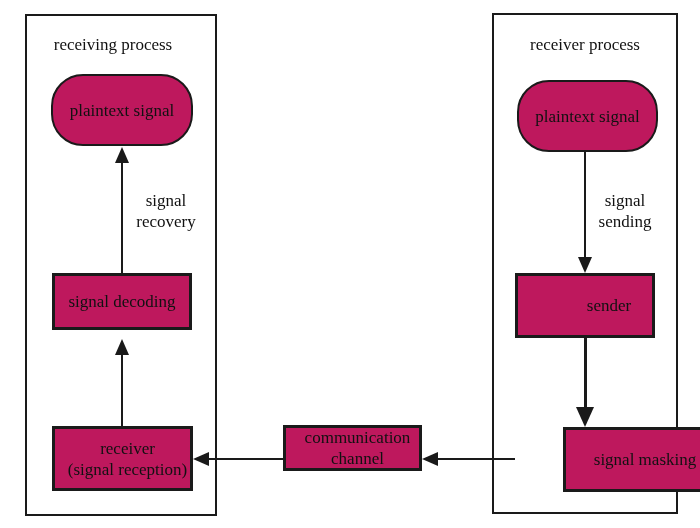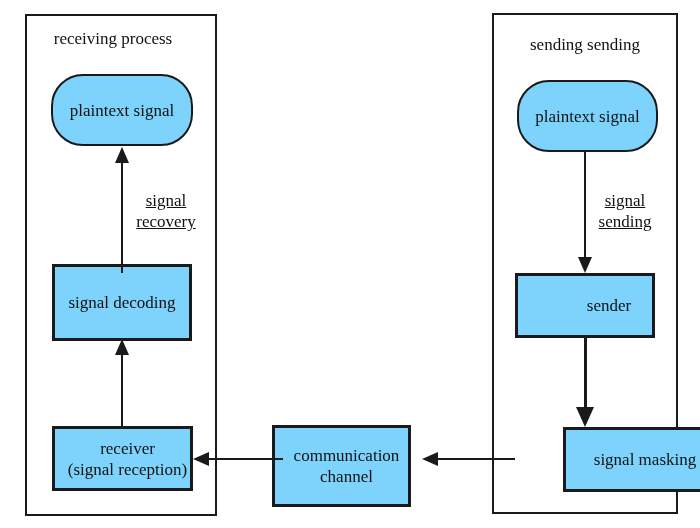--- a/index.html
+++ b/index.html
@@ -28,21 +28,21 @@
     font-size: 17px;
     line-height: 20px;
     text-align: center;
     color: #111111;
   }
   
   .node {
     position: absolute;
     border: 3px solid #1a1a1a;
     box-sizing: border-box;
-    background: #7dd3fc;
+    background: #be185d;
     display: flex;
     align-items: center;
     justify-content: center;
     text-align: center;
     font-size: 17px;
     line-height: 21px;
   }
   
   .node.rounded {
     border-width: 2.5px;
@@ -50,21 +50,20 @@
   }
   .multiline { white-space: pre-line; padding-left: 10px; }
   
   .edge-label {
     position: absolute;
     font-size: 17px;
     line-height: 21px;
     text-align: center;
     white-space: pre-line;
     color: #111111;
-    text-decoration: underline;
   }
   
   .vline {
     position: absolute;
     width: 2px;
     background: #1a1a1a;
   }
   .vline.thick { width: 3px; }
   .hline {
     position: absolute;
@@ -97,35 +96,35 @@
     border-bottom: 7px solid transparent;
     border-right: 16px solid #1a1a1a;
   }
 </style>
 </head>
 <body>
 
 <div class="canvas">
 
   <div class="frame" style="left:25px; top:14px; width:192px; height:502px;"></div>
-  <div class="frame-title" style="left:25px; top:29px; width:176px;">receiving process</div>
+  <div class="frame-title" style="left:25px; top:35px; width:176px;">receiving process</div>
 
   <div class="frame" style="left:492px; top:13px; width:186px; height:501px;"></div>
-  <div class="frame-title" style="left:492px; top:35px; width:186px;">sending sending</div>
+  <div class="frame-title" style="left:492px; top:35px; width:186px;">receiver process</div>
 
   <div class="node rounded" style="left:51px; top:74px; width:142px; height:72px;">plaintext signal</div>
-  <div class="node" style="left:52px; top:264px; width:140px; height:77px;">signal decoding</div>
+  <div class="node" style="left:52px; top:273px; width:140px; height:57px;">signal decoding</div>
   <div class="node multiline" style="left:52px; top:426px; width:141px; height:65px;">receiver
 (signal reception)</div>
 
   <div class="node rounded" style="left:517px; top:80px; width:141px; height:72px;">plaintext signal</div>
   <div class="node" style="left:515px; top:273px; width:140px; height:65px;padding-left:48px;">sender</div>
   <div class="node" style="left:515px; top:427px; width:164px; height:65px;margin-left:48px;">signal masking</div>
 
-  <div class="node multiline" style="left:272px; top:425px; width:139px; height:82px;">communication
+  <div class="node multiline" style="left:283px; top:425px; width:139px; height:46px;">communication
 channel</div>
 
   <div class="edge-label" style="left:121px; top:190px; width:90px;">signal
 recovery</div>
   <div class="edge-label" style="left:580px; top:190px; width:90px;">signal
 sending</div>
 
   <div>
     <div class="ah up" style="left:115px; top:339px;"></div>
     <div class="vline" style="left:121px; top:350px; height:77px;"></div>

